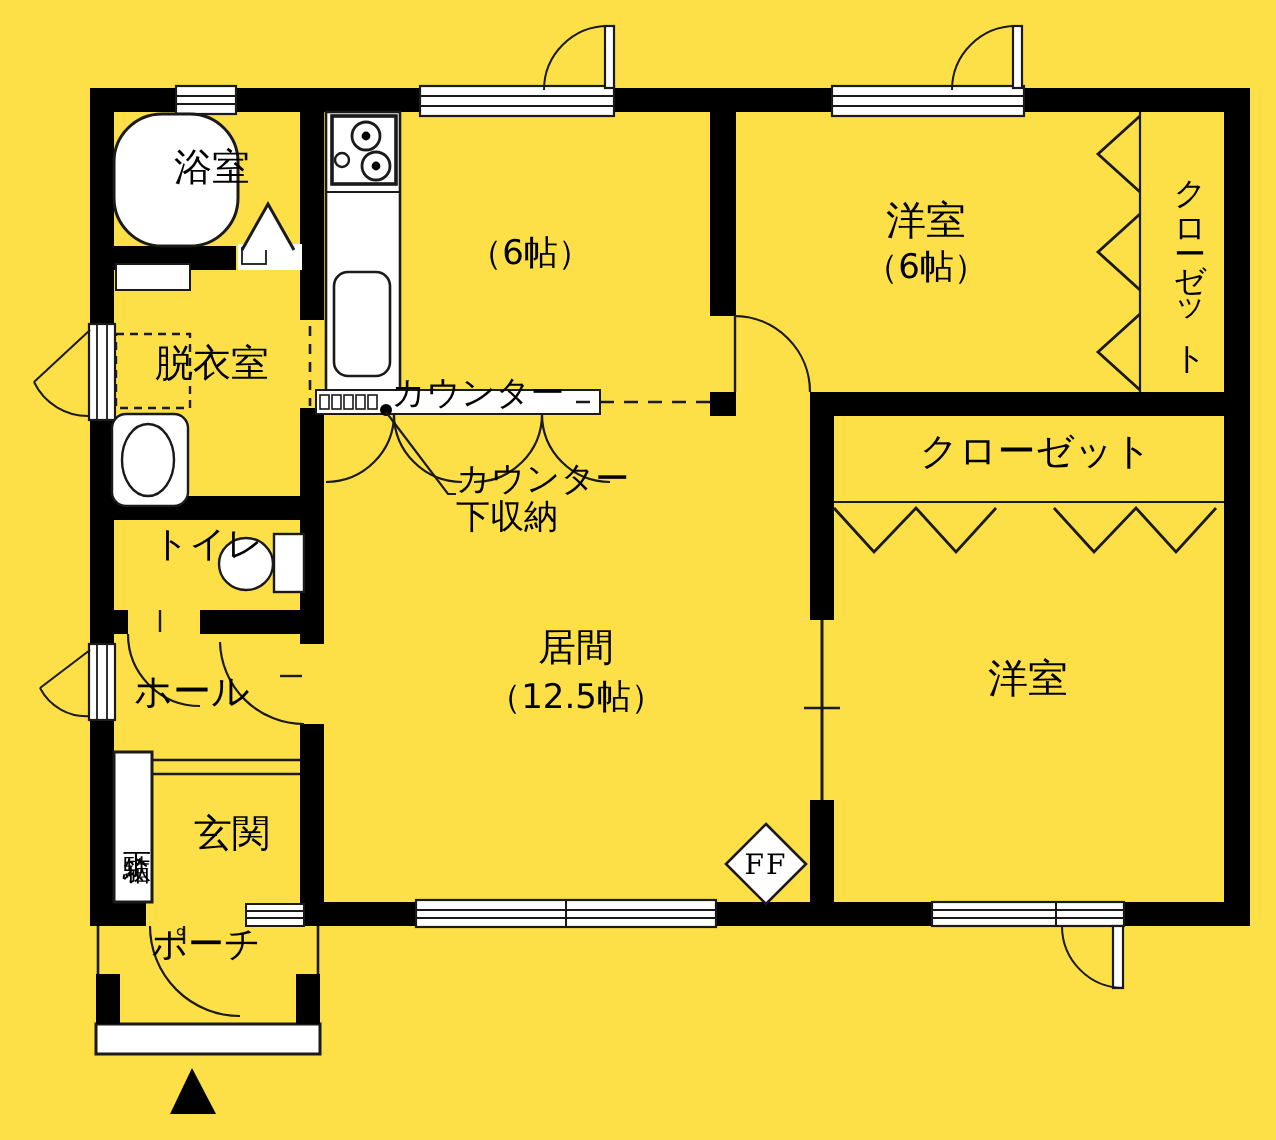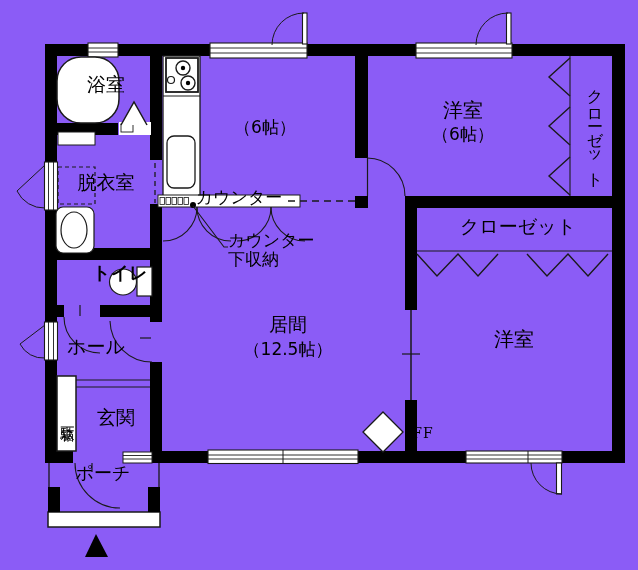--- a/index.html
+++ b/index.html
@@ -1,24 +1,24 @@
 <!DOCTYPE html>
 <html><head>
 <meta charset="utf-8">
 <style>
   html,body{margin:0;padding:0;background:#fff;}
-  #stage{position:relative;width:638px;height:570px;background:#8b5cf6;overflow:hidden;
+  #stage{position:relative;width:638px;height:570px;background:#fde047;overflow:hidden;
          font-family:"DejaVu Sans","Liberation Sans",sans-serif;}
   #plan-svg{position:absolute;left:0;top:0;}
   .lbl{position:absolute;color:#000;white-space:nowrap;text-align:center;line-height:1.15;}
   .fs20{font-size:20px;} .fs19{font-size:19px;} .fs18{font-size:18px;}
   .fs17{font-size:17px;} .fs16{font-size:16px;} .fs14{font-size:14px;}
   .vert{writing-mode:vertical-rl;text-orientation:upright;letter-spacing:2px;}
   .left{text-align:left;}
-  .serif{font-family:"DejaVu Serif","Liberation Serif",serif;letter-spacing:1px;margin-left:40px;}
+  .serif{font-family:"DejaVu Serif","Liberation Serif",serif;letter-spacing:1px;}
 </style>
 </head>
 <body>
 
 <div id="stage">
 
 <svg id="plan-svg" width="638" height="570" viewBox="0 0 638 570">
 
   <g fill="#000000" stroke="none">
 
@@ -249,21 +249,21 @@
 <div class="lbl fs16 vert" style="left:578px;top:62px;height:135px;width:26px;">クローゼット</div>
 
 <div class="lbl fs19" style="left:64px;top:172px;width:84px;">脱衣室</div>
 
 <div class="lbl fs17" style="left:186px;top:188px;width:106px;">カウンター</div>
 <div class="lbl fs17 left" style="left:228px;top:231px;">カウンター</div>
 <div class="lbl fs17 left" style="left:228px;top:250px;">下収納</div>
 
 <div class="lbl fs19" style="left:436px;top:216px;width:164px;">クローゼット</div>
 
-<div class="lbl fs18" style="left:86px;top:263px;width:68px;font-weight:bold;">トイレ</div>
+<div class="lbl fs18" style="left:70px;top:263px;width:68px;">トイレ</div>
 
 <div class="lbl fs19" style="left:238px;top:314px;width:100px;">居間</div>
 
 <div class="lbl fs19" style="left:58px;top:336px;width:76px;">ホール</div>
 <div class="lbl fs17" style="left:228px;top:340px;width:120px;">（12.5帖）</div>
 
 <div class="lbl fs20" style="left:466px;top:328px;width:96px;">洋室</div>
 
 <div class="lbl fs19" style="left:86px;top:407px;width:60px;">玄関</div>
 

